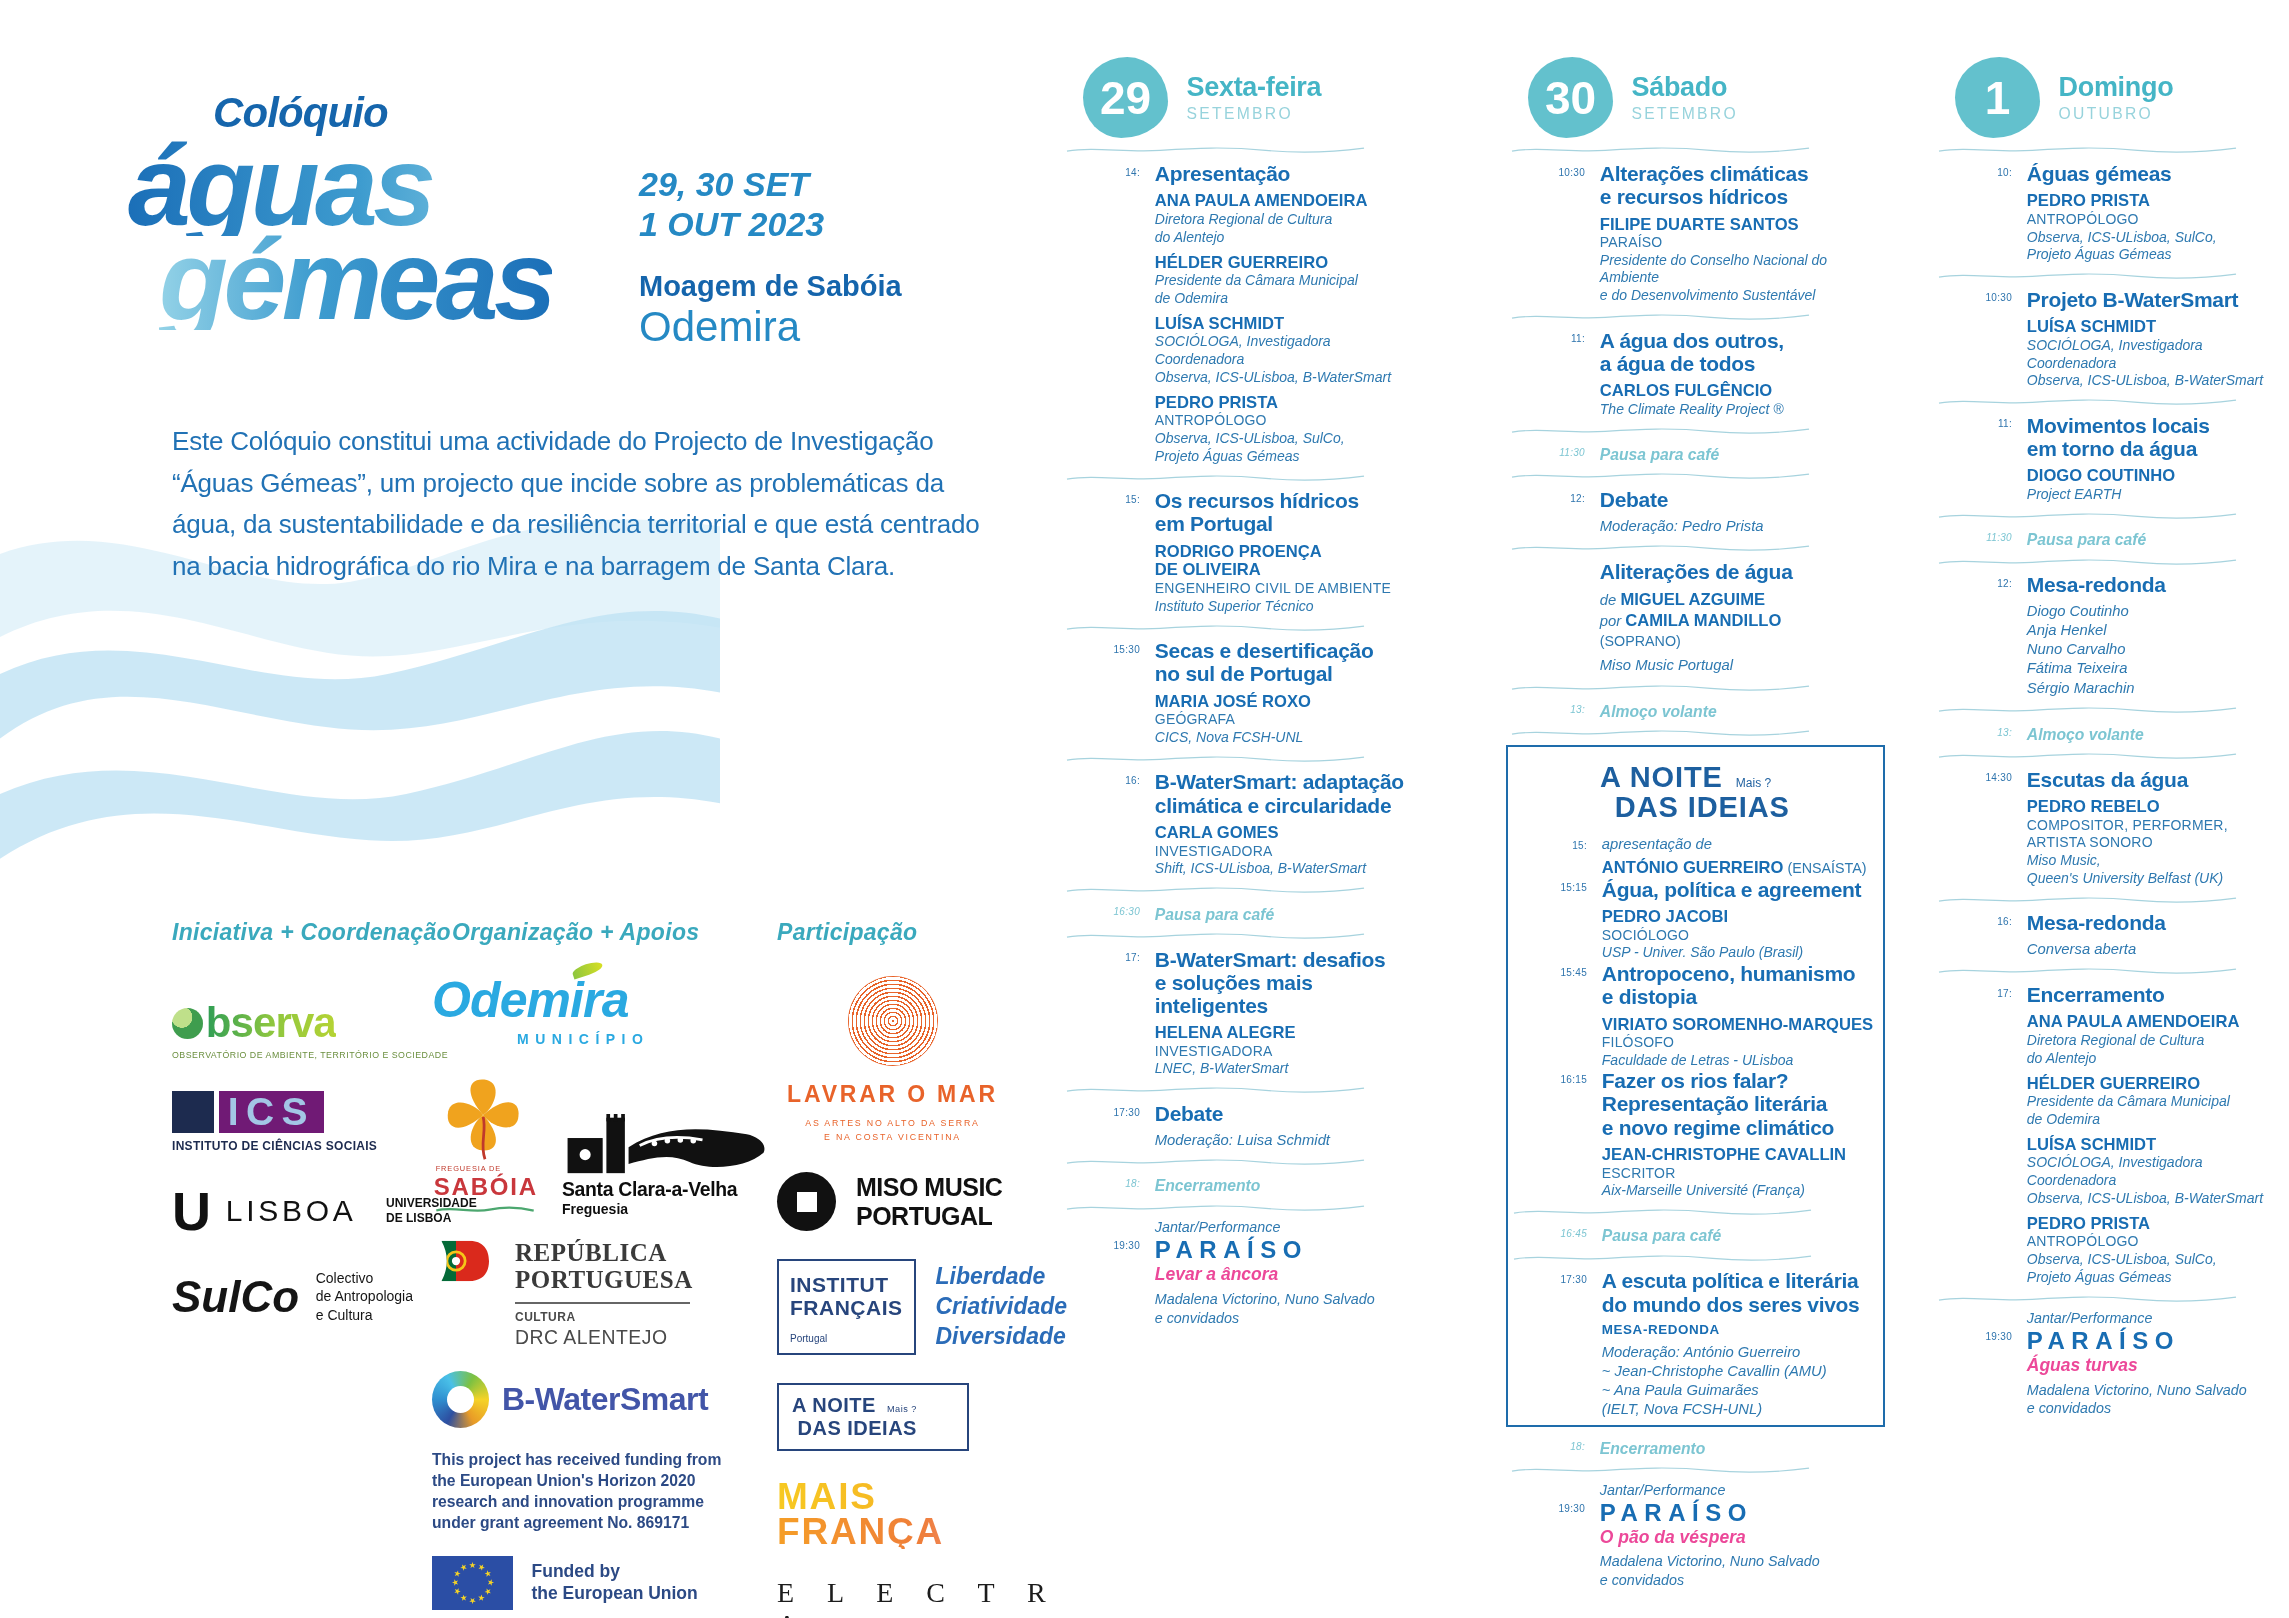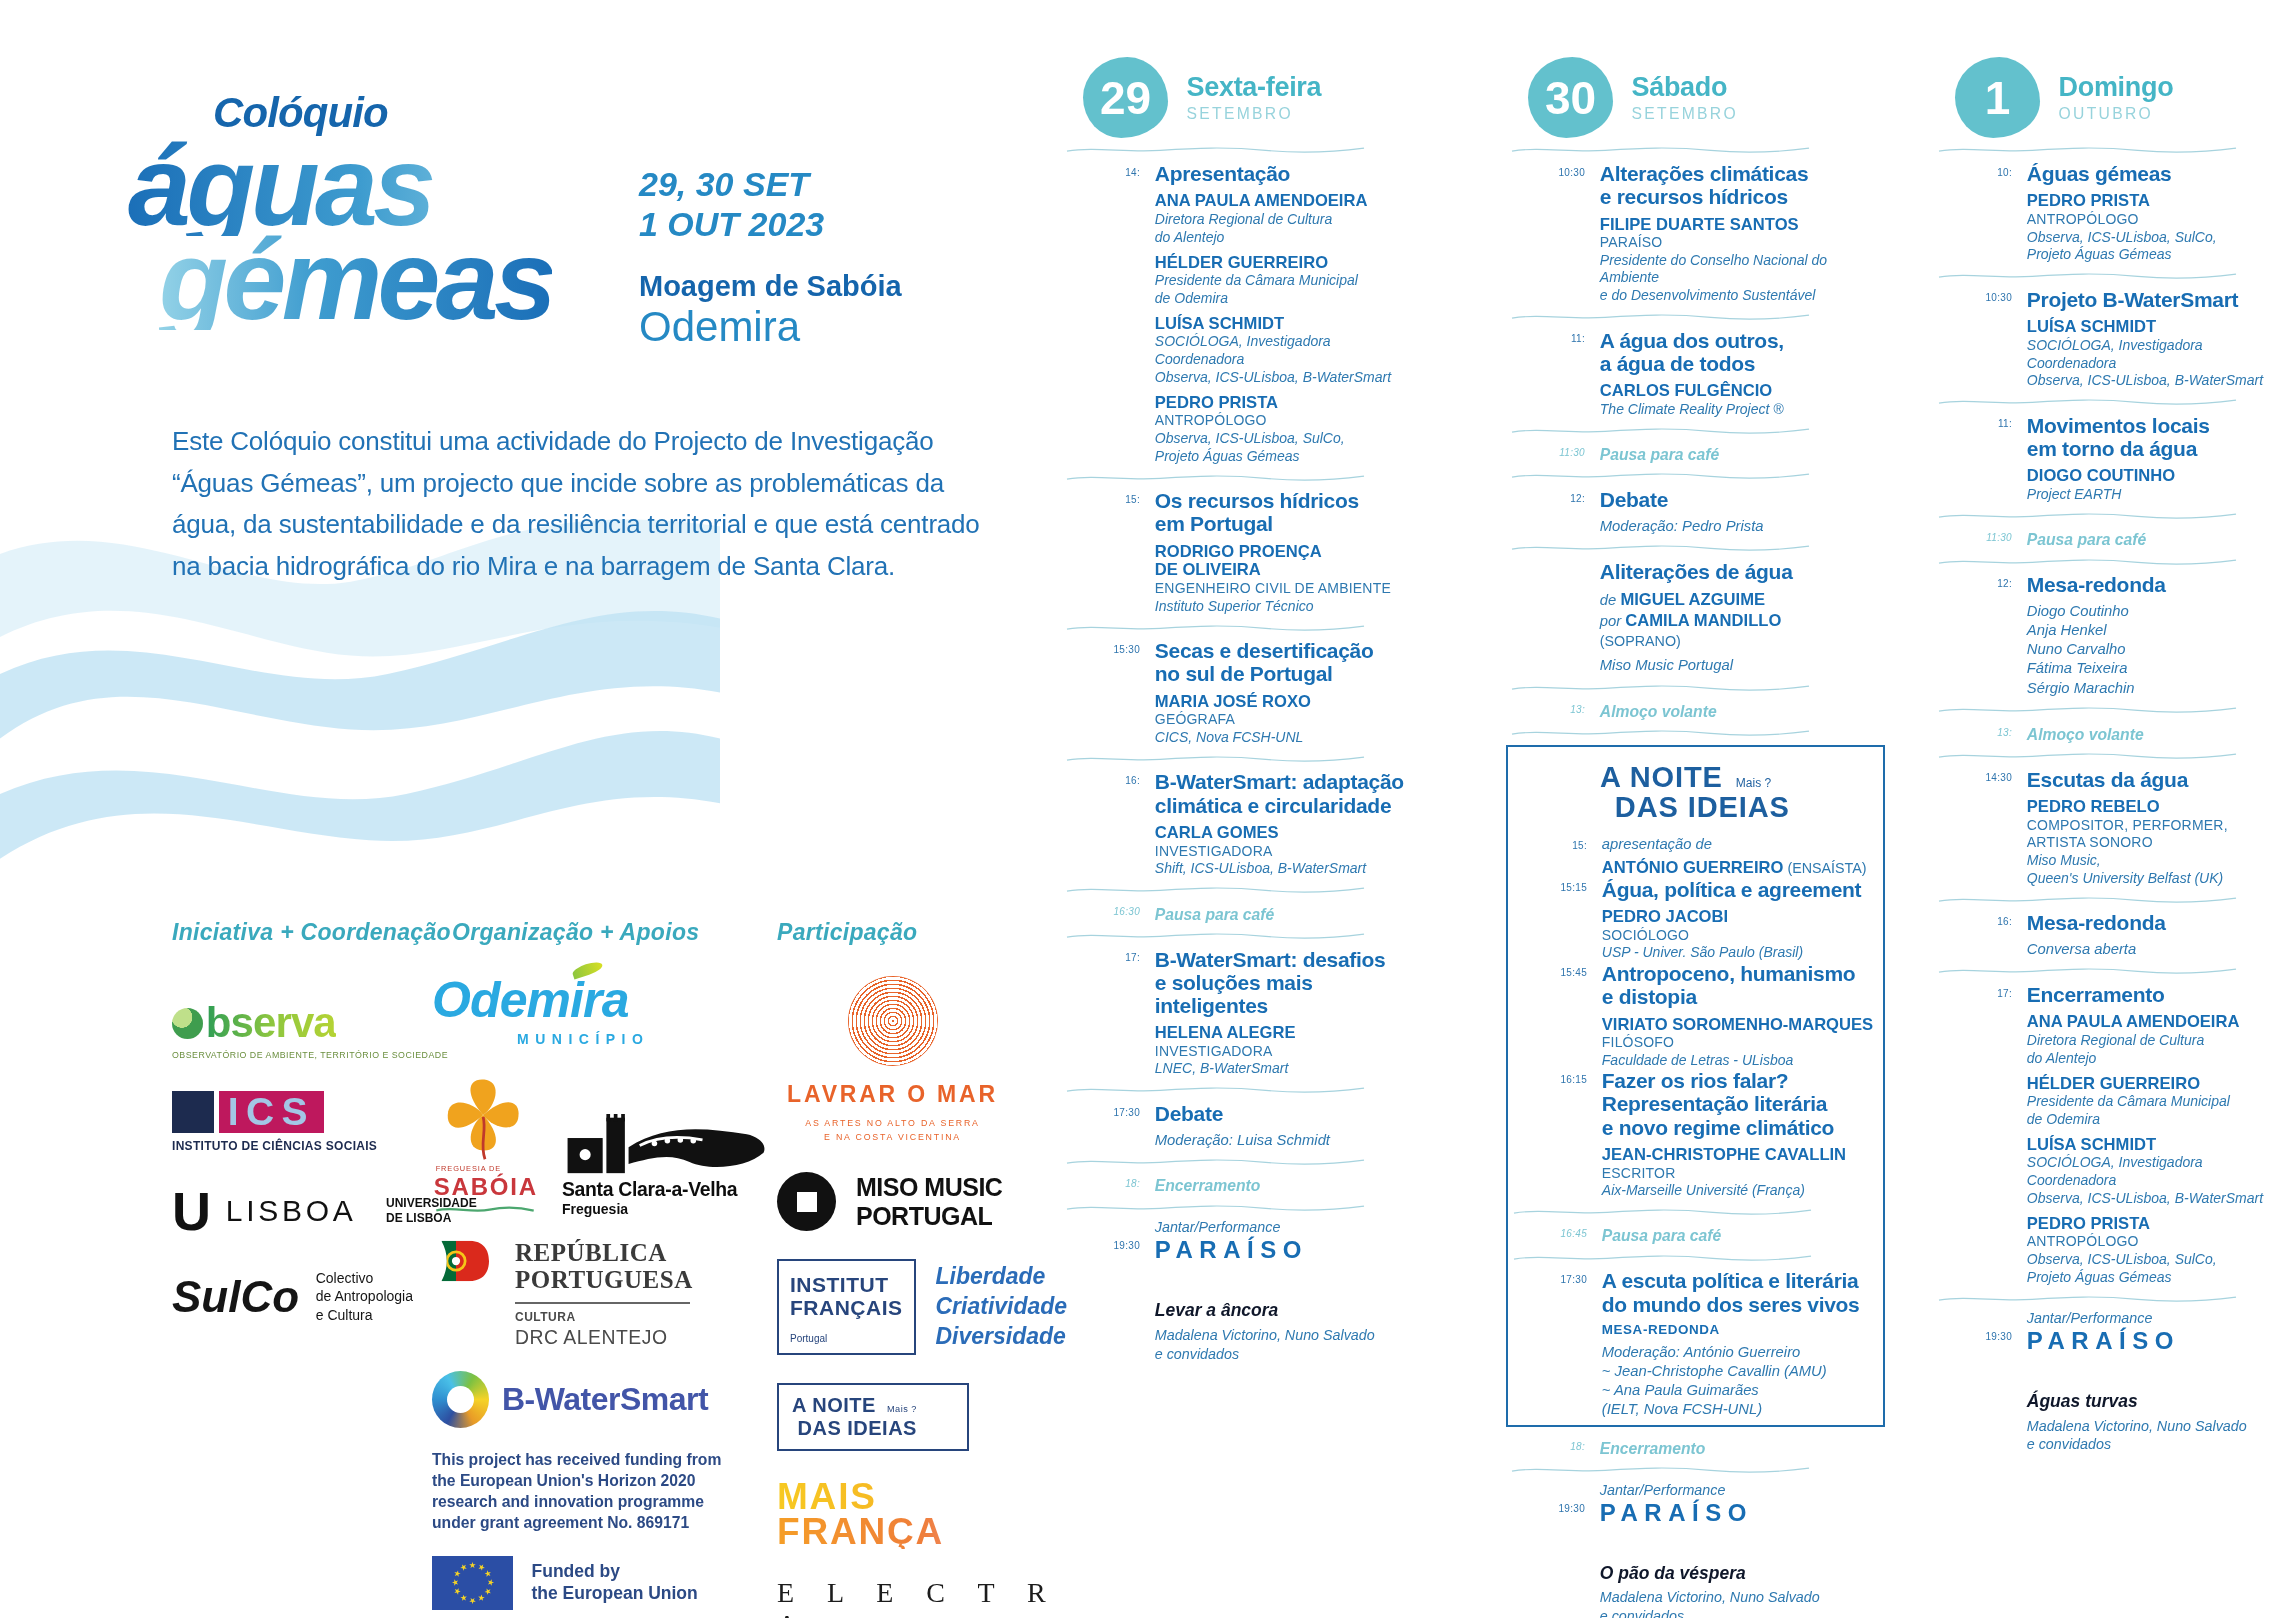--- a/index.html
+++ b/index.html
@@ -31,21 +31,21 @@
   
   .obs-row{display:flex;align-items:center;}
   .obs-globe{width:31px;height:31px;border-radius:50%;display:inline-block;margin-right:2.8px;
      background:radial-gradient(circle at 32% 30%,#bfe08a 0 34%,#3f9d4e 35% 100%);}
   .obs-word{font-size:42px;font-weight:800;letter-spacing:-0.9px;
      background-image:linear-gradient(90deg,#2f9e55,#8dc63f,#b5d334);-webkit-background-clip:text;background-clip:text;color:transparent;-webkit-text-fill-color:transparent;}
   .obs-sub{font-size:8.8px;color:#6b8f3f;letter-spacing:0.5px;margin-top:2.8px;}
   
   .ics-row{display:flex;align-items:center;}
   .ics-dark{width:42px;height:42px;background:#1d2b4f;}
-  .ics-letters{height:42px;padding:0 9.2px;background:#be185d;color:#a3c6e5;font-size:39px;font-weight:bold;line-height:42px;letter-spacing:7.4px;margin-left:4.6px;}
+  .ics-letters{height:42px;padding:0 9.2px;background:#701a75;color:#a3c6e5;font-size:39px;font-weight:bold;line-height:42px;letter-spacing:7.4px;margin-left:4.6px;}
   .ics-sub{font-size:12px;font-weight:bold;color:#1d2b4f;margin-top:6.5px;letter-spacing:0.3px;}
   
   .ul-row{display:flex;align-items:center;color:#111;}
   .ul-u{font-size:54px;font-weight:bold;margin-right:14.8px;line-height:1;}
   .ul-name{font-size:30px;letter-spacing:3.7px;font-weight:500;}
   .ul-div{width:1.8px;height:42px;background:#111;margin:0 14.8px;}
   .ul-right{font-size:12px;font-weight:bold;line-height:1.3;white-space:pre-line;}
   
   .sul-row{display:flex;align-items:center;gap:16.6px;color:#151515;}
   .sul-word{font-size:44px;font-weight:800;font-style:italic;letter-spacing:0px;}
@@ -132,21 +132,21 @@
   .note{font-style:italic;color:#2e79b0;font-size:14.8px;line-height:1.3;}
   .bys{margin-top:7.4px;}
   .by{line-height:1.25;}
   .bypre{font-style:italic;color:#2e79b0;font-size:14.8px;}
   .byname{font-weight:bold;color:#186db3;font-size:16.6px;}
   .bysfx{color:#2e79b0;font-size:14.3px;}
   .plabel{font-size:15.7px;font-weight:bold;font-style:italic;color:#7cc5d2;padding-top:3.7px;}
   .perf .t{padding-top:21px;}
   .plab{font-style:italic;color:#2e79b0;font-size:14.3px;}
   .ptitle{color:#186db3;font-weight:bold;font-size:24px;letter-spacing:6.5px;margin-top:0.9px;}
-  .psub{color:#0f172a;font-weight:bold;font-style:italic;font-size:17.5px;margin-top:36px;}
+  .psub{color:#ec4899;font-weight:bold;font-style:italic;font-size:17.5px;}
   .plines{margin-top:4.6px;}
   .pline{font-style:italic;color:#2e79b0;font-size:14.3px;line-height:1.3;}
   .ideasbox{border:2.8px solid #1e6cab;margin:7.4px -26px 9.2px 0;padding:13px 5.5px 5.5px 0;}
   .nbx{margin:1.8px 0 13px 92px;position:relative;}
   .nl1{font-size:29px;font-weight:bold;color:#1d5f9f;letter-spacing:0.9px;line-height:1.05;}
   .nmore{font-size:12px;font-weight:normal;margin-left:13px;letter-spacing:0;}
   .nl2{font-size:29px;font-weight:bold;color:#1d5f9f;letter-spacing:0.9px;margin-left:14.8px;line-height:1.05;}
 </style>
 </head>
 <body>

